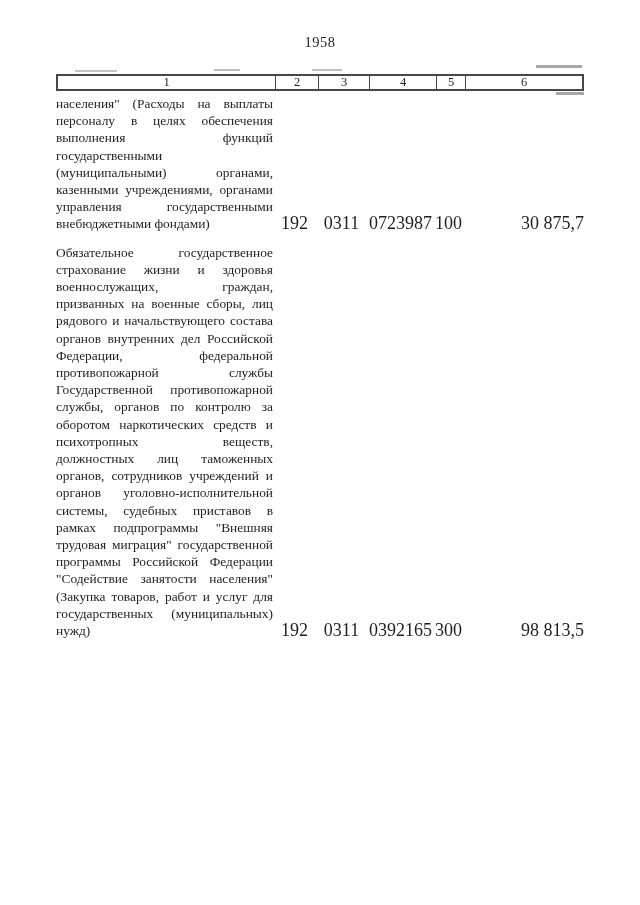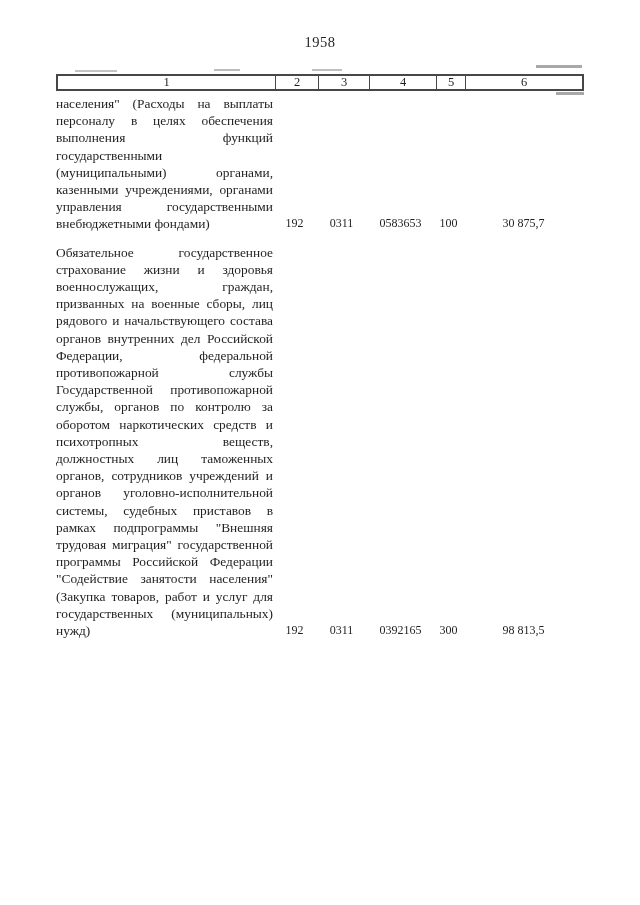--- a/index.html
+++ b/index.html
@@ -63,26 +63,27 @@
   .desc {
     font-size: 13.4px;
     line-height: 17.2px;
     text-align: justify;
     text-align-last: left;
   }
   .row.cont .desc {
     text-align-last: justify;
   }
   .num {
-    font-size: 12px;
+    font-size: 18px;
     line-height: 17.2px;
     text-align: center;
     white-space: nowrap;
   }
   .amount {
+    text-align: right;
     padding-right: 0;
   }
   .artifact {
     position: absolute;
     pointer-events: none;
   }
 </style>
 </head>
 <body>
 
@@ -106,21 +107,21 @@
       <div class="header-cell">5</div>
       <div class="header-cell">6</div>
     </div>
 
     <div class="body-rows">
 
       <div class="row">
         <div class="desc">населения" (Расходы на выплаты персоналу в целях обеспечения выполнения функций государственными (муниципальными) органами, казенными учреждениями, органами управления государственными внебюджетными фондами)</div>
         <div class="num">192</div>
         <div class="num">0311</div>
-        <div class="num">0583653</div>
+        <div class="num">0723987</div>
         <div class="num">100</div>
         <div class="num amount">30 875,7</div>
       </div>
 
       <div class="row">
         <div class="desc">Обязательное государственное страхование жизни и здоровья военнослужащих, граждан, призванных на военные сборы, лиц рядового и начальствующего состава органов внутренних дел Российской Федерации, федеральной противопожарной службы Государственной противопожарной службы, органов по контролю за оборотом наркотических средств и психотропных веществ, должностных лиц таможенных органов, сотрудников учреждений и органов уголовно-исполнительной системы, судебных приставов в рамках подпрограммы "Внешняя трудовая миграция" государственной программы Российской Федерации "Содействие занятости населения" (Закупка товаров, работ и услуг для государственных (муниципальных) нужд)</div>
         <div class="num">192</div>
         <div class="num">0311</div>
         <div class="num">0392165</div>
         <div class="num">300</div>

